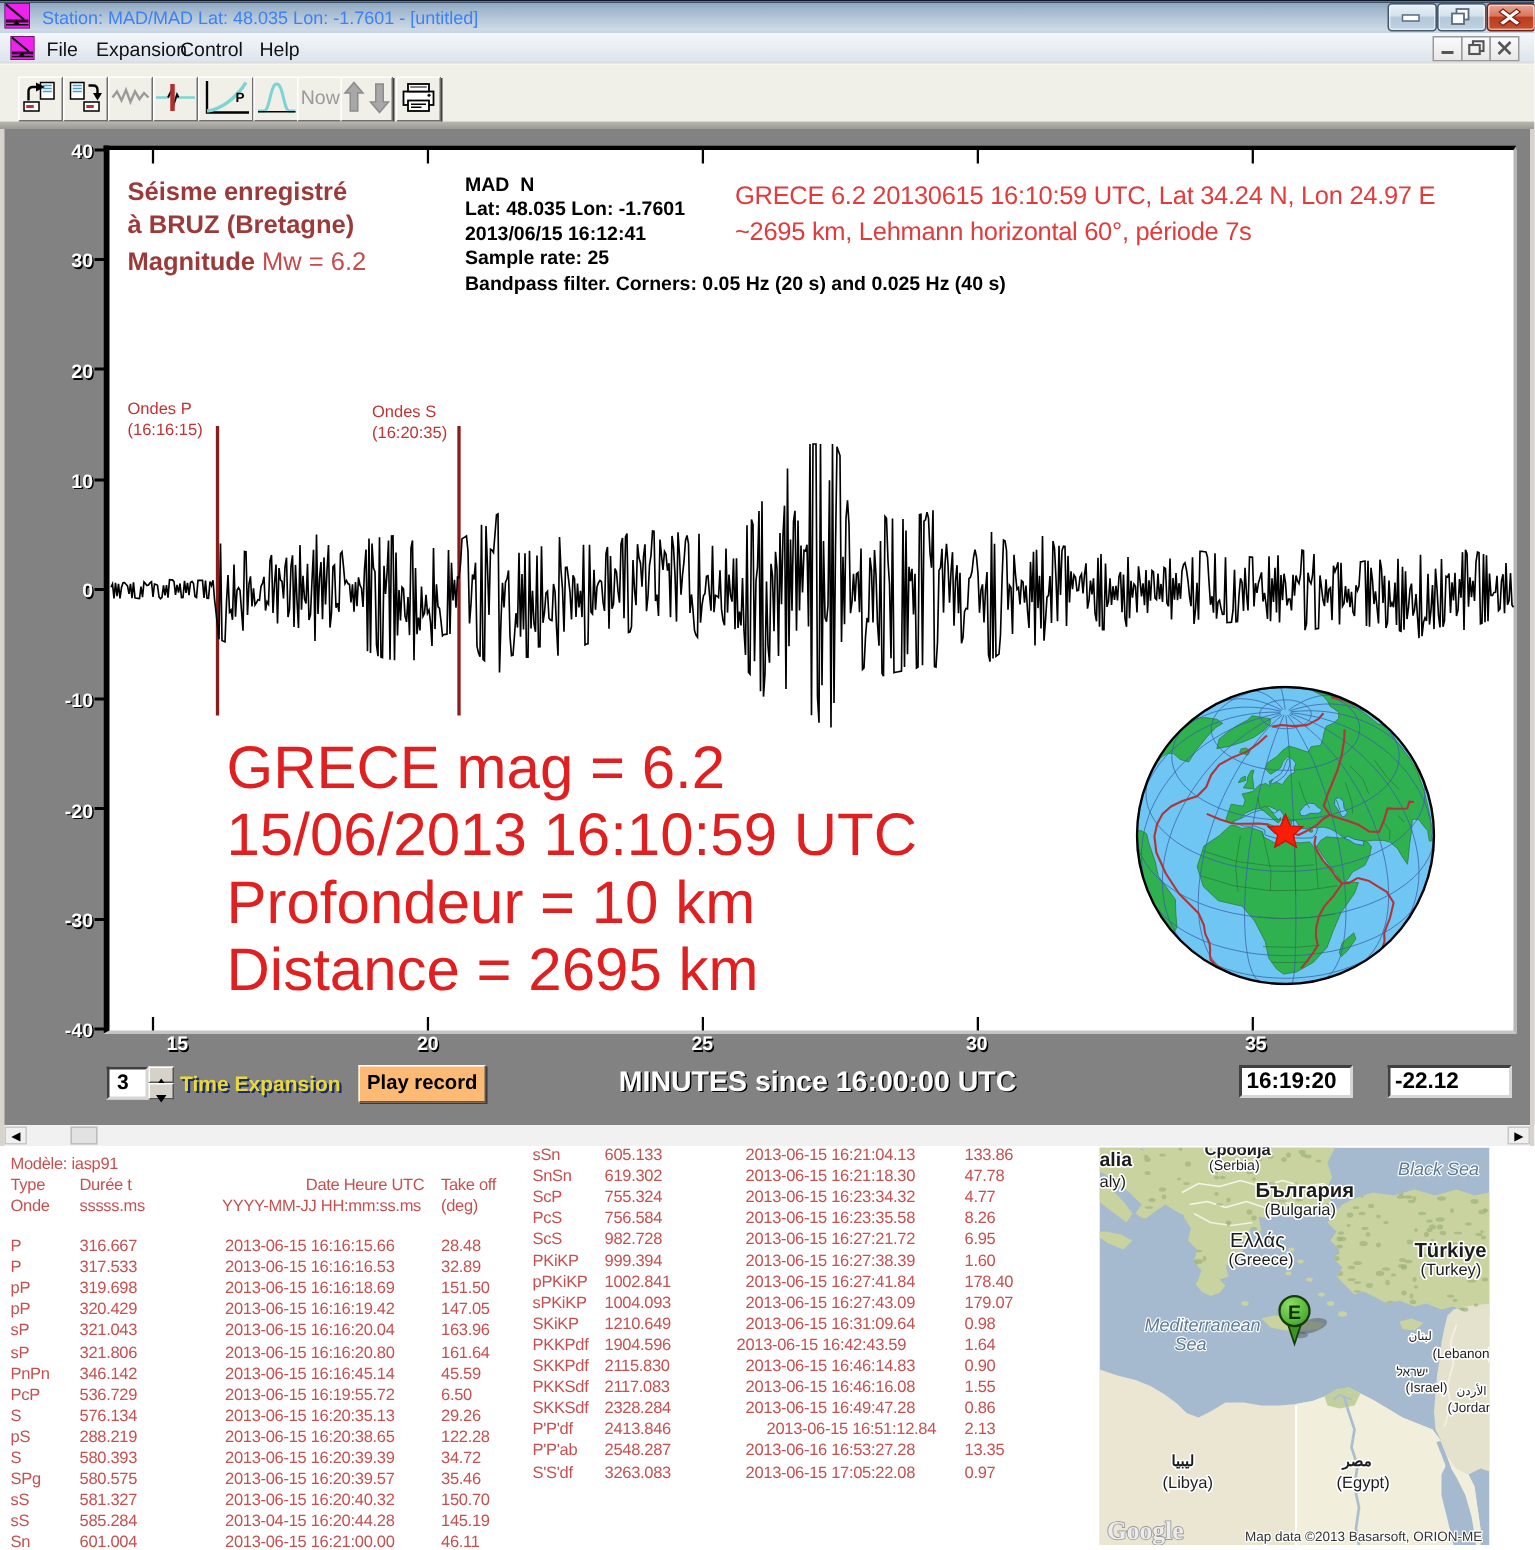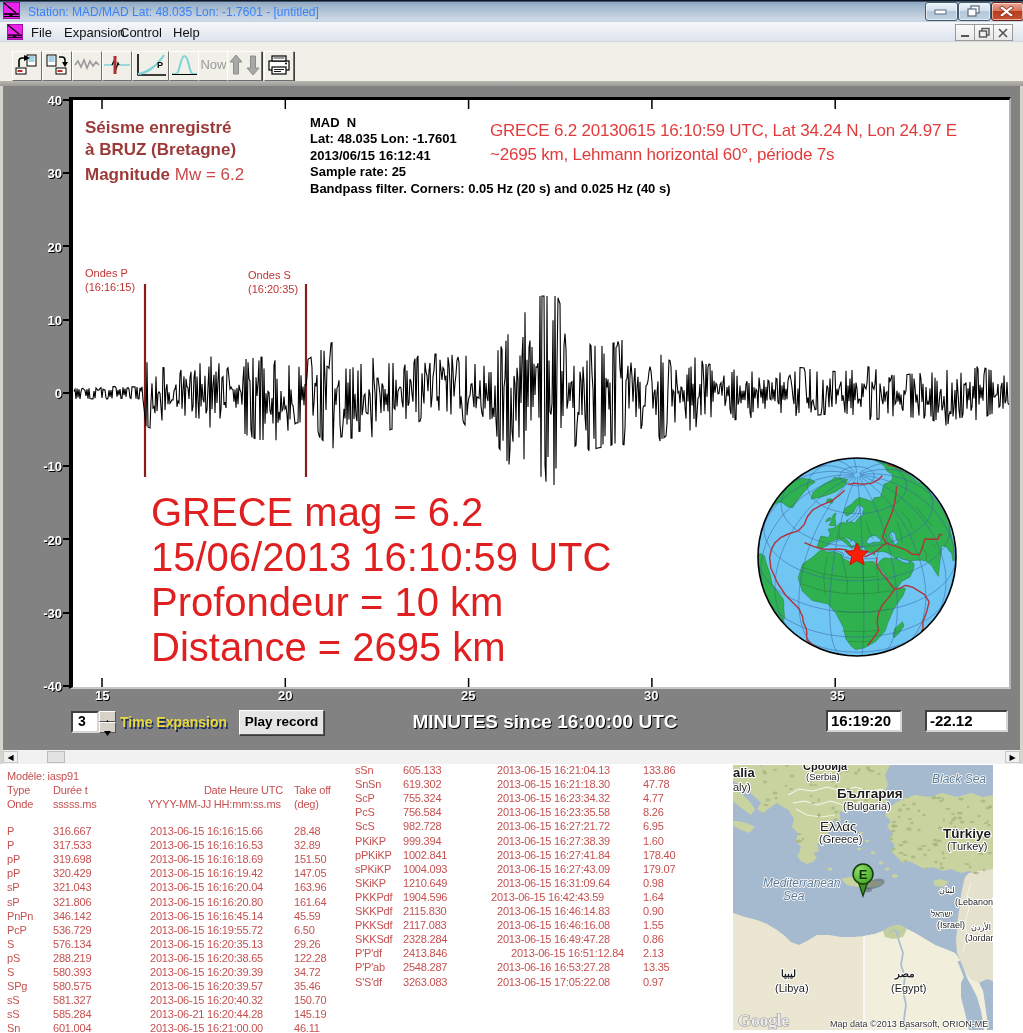--- a/index.html
+++ b/index.html
@@ -29,21 +29,21 @@
 #hdr1{left:85px;top:117px;font-size:17px;font-weight:bold;color:#9c3a3a;line-height:22px}
 #hdr1 .mw{color:#c84a4a;font-weight:normal}
 #hdr2{left:310px;top:115px;font-size:13px;font-weight:bold;color:#000;line-height:16.4px;letter-spacing:0}
 #hdr3{left:490px;top:119px;font-size:17px;letter-spacing:-0.2px;color:#e23b3b;line-height:24px}
 .ondes{font-size:11px;color:#c03333;line-height:14px}
 #bigred{left:151px;top:490px;font-size:40px;color:#e02020;line-height:45px}
 
 .fld{background:#fff;border-top:2px solid #404040;border-left:2px solid #404040;border-right:2px solid #d6d6d6;border-bottom:2px solid #d6d6d6;box-sizing:border-box;font-size:15px;font-weight:bold;color:#000;padding:0 3px}
 #spinbox{left:71px;top:711px;width:28px;height:22px;font-size:14px;padding-left:5px}
 #texp{left:120px;top:714px;font-size:14px;font-weight:bold;color:#e8d83a;text-shadow:1.5px 1.5px 0 #1a2a66}
-#playrec{left:239px;top:710px;width:83px;height:23px;background:#e5e5e5;border:1px solid;border-color:#ffffff #5a5a5a #5a5a5a #ffffff;box-shadow:1px 1px 0 #3a3a38;font-size:13.5px;font-weight:bold;color:#000;text-align:center;line-height:21px}
+#playrec{left:239px;top:710px;width:83px;height:23px;background:#fdba74;border:1px solid;border-color:#ffffff #5a5a5a #5a5a5a #ffffff;box-shadow:1px 1px 0 #3a3a38;font-size:13.5px;font-weight:bold;color:#000;text-align:center;line-height:21px}
 #minutes{left:380px;top:711px;width:330px;text-align:center;font-size:19px;font-weight:bold;color:#fff;text-shadow:1px 1px 0 #000}
 #fld1{left:826px;top:710px;width:76px;height:22px;line-height:18px}
 #fld2{left:925px;top:710px;width:83px;height:22px;line-height:18px}
 
 #hscroll{left:0;top:750px;width:1023px;height:14px;background:#f1f1f1;border-left:3px solid #d7d4cd;border-right:3px solid #d7d4cd;box-sizing:border-box}
 .scrbtn{top:751px;width:15px;height:12px;background:#f0f0f0;border:1px solid #c8c8c8;box-sizing:border-box;font-size:8px;color:#000;text-align:center;line-height:11px}
 #scrthumb{left:47px;top:751px;width:18px;height:12px;background:#e2e2e2;border:1px solid #bdbdbd;box-sizing:border-box}
 
 #bottom{left:0;top:764px;width:1023px;height:269px;background:#fff}
 .rt{position:absolute;font-size:11px;letter-spacing:-0.2px;color:#c65050;white-space:pre}
@@ -159,21 +159,21 @@
 <div class="abs ylab" style="left:32px;top:93px">40</div>
 <div class="abs ylab" style="left:32px;top:166px">30</div>
 <div class="abs ylab" style="left:32px;top:240px">20</div>
 <div class="abs ylab" style="left:32px;top:313px">10</div>
 <div class="abs ylab" style="left:32px;top:386px">0</div>
 <div class="abs ylab" style="left:32px;top:459px">-10</div>
 <div class="abs ylab" style="left:32px;top:533px">-20</div>
 <div class="abs ylab" style="left:32px;top:606px">-30</div>
 <div class="abs ylab" style="left:32px;top:679px">-40</div>
 
-<div class="abs xlab" style="left:95px;top:688px">15</div>
+<div class="abs xlab" style="left:111px;top:688px">15</div>
 <div class="abs xlab" style="left:278px;top:688px">20</div>
 <div class="abs xlab" style="left:461px;top:688px">25</div>
 <div class="abs xlab" style="left:644px;top:688px">30</div>
 <div class="abs xlab" style="left:830px;top:688px">35</div>
 
 <div class="abs" id="hdr1">Séisme enregistré<br>à BRUZ (Bretagne)<br><span style="line-height:27px">Magnitude <span class="mw">Mw = 6.2</span></span></div>
 <div class="abs" id="hdr2">MAD&nbsp;&nbsp;N<br>Lat: 48.035 Lon: -1.7601<br>2013/06/15 16:12:41<br>Sample rate: 25<br>Bandpass filter. Corners: 0.05 Hz (20 s) and 0.025 Hz (40 s)</div>
 <div class="abs" id="hdr3">GRECE 6.2 20130615 16:10:59 UTC, Lat 34.24 N, Lon 24.97 E<br>~2695 km, Lehmann horizontal 60°, période 7s</div>
 <div class="abs ondes" style="left:85px;top:266px">Ondes P<br>(16:16:15)</div>
 <div class="abs ondes" style="left:248px;top:268px">Ondes S<br>(16:20:35)</div>
@@ -355,21 +355,21 @@
 <div class="rt" style="left:7px;top:980.1000000000003px">SPg</div>
 <div class="rt" style="left:53px;top:980.1000000000003px">580.575</div>
 <div class="rt" style="left:150px;top:980.1000000000003px">2013-06-15 16:20:39.57</div>
 <div class="rt" style="left:294px;top:980.1000000000003px">35.46</div>
 <div class="rt" style="left:7px;top:994.2000000000003px">sS</div>
 <div class="rt" style="left:53px;top:994.2000000000003px">581.327</div>
 <div class="rt" style="left:150px;top:994.2000000000003px">2013-06-15 16:20:40.32</div>
 <div class="rt" style="left:294px;top:994.2000000000003px">150.70</div>
 <div class="rt" style="left:7px;top:1008.3000000000003px">sS</div>
 <div class="rt" style="left:53px;top:1008.3000000000003px">585.284</div>
-<div class="rt" style="left:150px;top:1008.3000000000003px">2013-06-21 16:20:44.28</div>
+<div class="rt" style="left:150px;top:1008.3000000000003px">2013-04-15 16:20:44.28</div>
 <div class="rt" style="left:294px;top:1008.3000000000003px">145.19</div>
 <div class="rt" style="left:7px;top:1022.4000000000003px">Sn</div>
 <div class="rt" style="left:53px;top:1022.4000000000003px">601.004</div>
 <div class="rt" style="left:150px;top:1022.4000000000003px">2013-06-15 16:21:00.00</div>
 <div class="rt" style="left:294px;top:1022.4000000000003px">46.11</div>
 <div class="rt" style="left:355px;top:764px">sSn</div>
 <div class="rt" style="left:403px;top:764px">605.133</div>
 <div class="rt" style="left:497px;top:764px">2013-06-15 16:21:04.13</div>
 <div class="rt" style="left:643px;top:764px">133.86</div>
 <div class="rt" style="left:355px;top:778.1px">SnSn</div>

